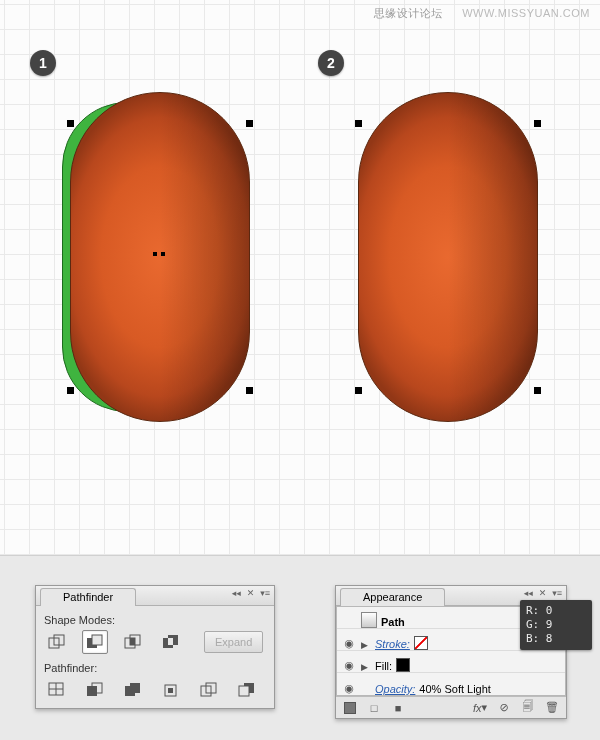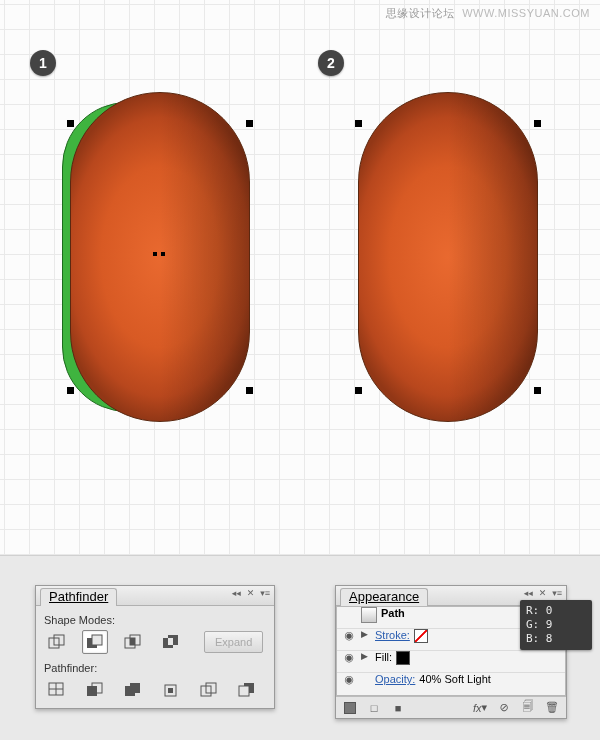--- a/index.html
+++ b/index.html
@@ -9,21 +9,21 @@
   .canvas-area {
     position: absolute; top: 0; left: 0; width: 600px; height: 555px;
     background-color: #fcfcfc;
     background-image:
       linear-gradient(to right, #e9e9e9 1px, transparent 1px),
       linear-gradient(to bottom, #e9e9e9 1px, transparent 1px);
     background-size: 25px 25px;
     background-position: 4px 4px;
   }
   .watermark { position: absolute; top: 6px; right: 10px; font-size: 11px; color: #bbb; letter-spacing: 0.5px; }
-  .watermark .cn { color: #999; margin-right: 4px; }
+  .watermark .cn { color: #999; margin-right: 16px; }
 
   .step-badge {
     position: absolute; width: 26px; height: 26px; border-radius: 50%;
     background: #444; color: #fff; text-align: center; line-height: 26px;
     font-size: 14px; font-weight: bold; box-shadow: 0 1px 2px rgba(0,0,0,0.3);
   }
   .step-badge.b1 { top: 50px; left: 30px; }
   .step-badge.b2 { top: 50px; left: 318px; }
 
   
@@ -62,24 +62,23 @@
     position: absolute; background: #e7e7e7; border: 1px solid #9a9a9a;
     box-shadow: 0 2px 4px rgba(0,0,0,0.25);
   }
   .panel-tabbar {
     height: 20px; background: linear-gradient(#f0f0f0,#dcdcdc);
     border-bottom: 1px solid #b0b0b0; display: flex; align-items: center;
     padding-left: 4px; position: relative;
   }
   .panel-tab {
     background: #e7e7e7; border: 1px solid #b0b0b0; border-bottom: none;
-    height: 18px; line-height: 16px; padding: 0 8px; font-size: 13px;
+    height: 18px; line-height: 16px; padding: 0 22px; font-size: 11px;
     border-top-left-radius: 3px; border-top-right-radius: 3px;
     margin-top: 2px;
-    text-decoration: underline;
   }
   .panel-controls { position: absolute; right: 2px; top: 2px; display: flex; gap: 2px; }
   .panel-controls span { font-size: 9px; color: #666; padding: 0 2px; cursor: pointer; }
   .panel-body { padding: 6px 8px; }
   .section-label { font-size: 11px; color: #333; margin: 2px 0 4px 0; }
 
   .icon-row { display: flex; gap: 12px; align-items: center; }
   .iconbtn {
     width: 26px; height: 24px; border: 1px solid transparent;
     display: flex; align-items: center; justify-content: center;
@@ -92,29 +91,29 @@
     height: 22px; padding: 0 10px; background: linear-gradient(#f3f3f3,#dadada);
     border: 1px solid #aaa; color: #aaa; font-size: 11px; border-radius: 2px;
     cursor: default; margin-left: 8px;
   }
 
   .panel.pathfinder { top: 585px; left: 35px; width: 240px; }
   .panel.appearance { top: 585px; left: 335px; width: 232px; }
 
   
   .appearance-list { border: 1px solid #b8b8b8; background: #f3f3f3; }
-  .app-row { display:flex; align-items:flex-start; height:22px; border-bottom:1px solid #dcdcdc; padding:0 4px; gap:4px; font-size:11px; }
+  .app-row { display:flex; align-items:flex-end; height:22px; border-bottom:1px solid #dcdcdc; padding:0 4px; gap:4px; font-size:11px; }
   .app-row:last-child { border-bottom: none; }
   .eye { width:16px; text-align:center; color:#555; }
   .tri { width:10px; color:#555; font-size:9px; }
   .swatch { width:14px; height:14px; border:1px solid #555; display:inline-block; }
   .swatch.nostroke { background: linear-gradient(to top left, #fff 0%, #fff 45%, #e00 46%, #e00 54%, #fff 55%, #fff 100%); }
   .swatch.blackfill { background:#000; }
   .swatch.grey { background:#777; }
-  .link-text { color:#2a5db0; text-decoration:underline; cursor:pointer; }
+  .link-text { color:#2a5db0; text-decoration:underline; cursor:pointer;font-style:italic; }
   .thumb { width:16px; height:16px; border:1px solid #888; background:linear-gradient(#fff,#ccc); }
 
   .appearance-footer {
     height:22px; border-top:1px solid #bcbcbc; background:#e5e5e5;
     display:flex; align-items:center; gap:4px; padding:0 4px;
   }
   .footer-icon { width:20px; height:18px; display:flex; align-items:center; justify-content:center; cursor:pointer; color:#555; }
 
   
   .rgb-tip {

